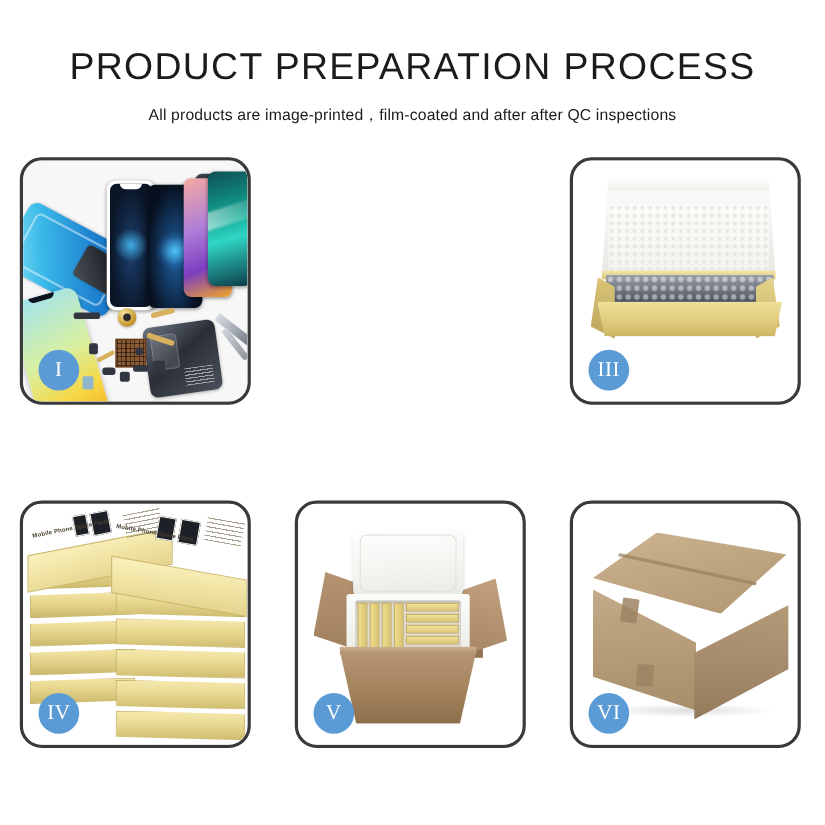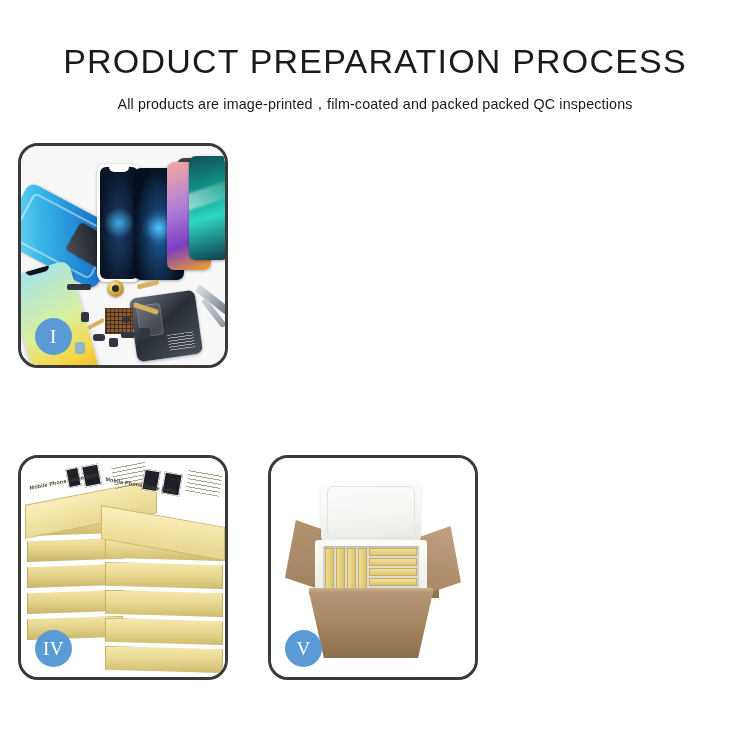--- a/index.html
+++ b/index.html
@@ -434,21 +434,21 @@
     background: radial-gradient(ellipse at 50% 50%, rgba(0,0,0,.13), rgba(0,0,0,0) 72%);
   }
 </style>
 </head>
 <body>
 
 <div id="page">
 
   <div class="hdr">
     <div class="hdr-title">PRODUCT PREPARATION PROCESS</div>
-    <div class="hdr-sub">All products are image-printed，film-coated and packed packed QC inspections</div>
+    <div class="hdr-sub">All products are image-printed，film-coated and after after QC inspections</div>
   </div>
 
   <div class="grid">
 
     <div class="row">
 
       <div class="panel c1">
         <div class="pbody p1">
           <div class="ph p1-blue"></div>
           <div class="ph p1-chip"></div>
@@ -475,20 +475,32 @@
           <div class="cm c7x"></div>
           <div class="cm c8x"></div>
           <div class="cm c9x"></div>
           <div class="p1-twz"></div>
           <div class="p1-twz2"></div>
         </div>
         <div class="badge">I</div>
       </div>
 
 
+      <div class="panel c3">
+        <div class="pbody p3">
+          <div class="p3-lid"></div>
+          <div class="p3-foam"></div>
+          <div class="p3-rim"></div>
+          <div class="p3-inner"></div>
+          <div class="p3-left"></div>
+          <div class="p3-right"></div>
+          <div class="p3-front"></div>
+        </div>
+        <div class="badge">III</div>
+      </div>
     </div>
 
     <div class="row">
 
       <div class="panel c1">
         <div class="pbody p4">
           <div class="stk stk-b">
             <div class="boxL l1"></div>
               <div class="boxL l2"></div>
               <div class="boxL l3"></div>
@@ -531,15 +543,27 @@
           <div class="ybar h h1"></div>
           <div class="ybar h h2"></div>
           <div class="ybar h h3"></div>
           <div class="ybar h h4"></div>
           <div class="p5-edge"></div>
           <div class="p5-frontwall"></div>
         </div>
         <div class="badge">V</div>
       </div>
 
+      <div class="panel c3">
+        <div class="pbody p6">
+          <div class="p6-shadow"></div>
+          <div class="p6-top"></div>
+          <div class="p6-seam"></div>
+          <div class="p6-left"></div>
+          <div class="p6-right"></div>
+          <div class="tape tp1"></div>
+          <div class="tape tp2"></div>
+        </div>
+        <div class="badge">VI</div>
+      </div>
     </div>
   </div>
 </div>
 
 </body></html>

